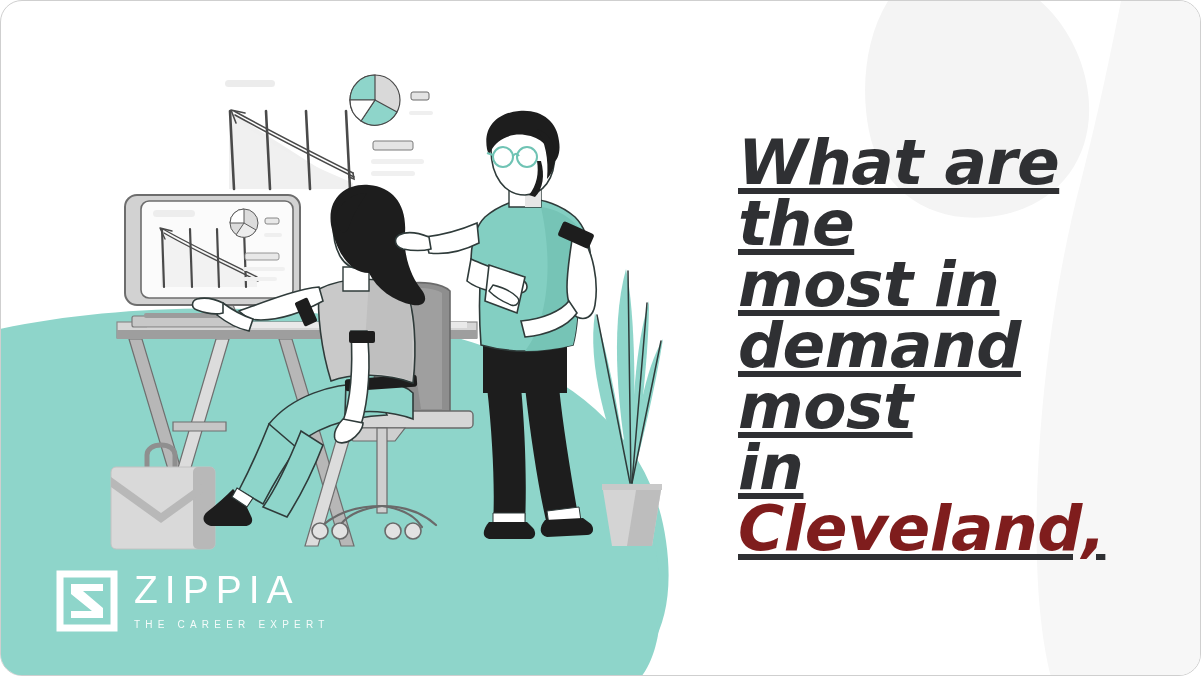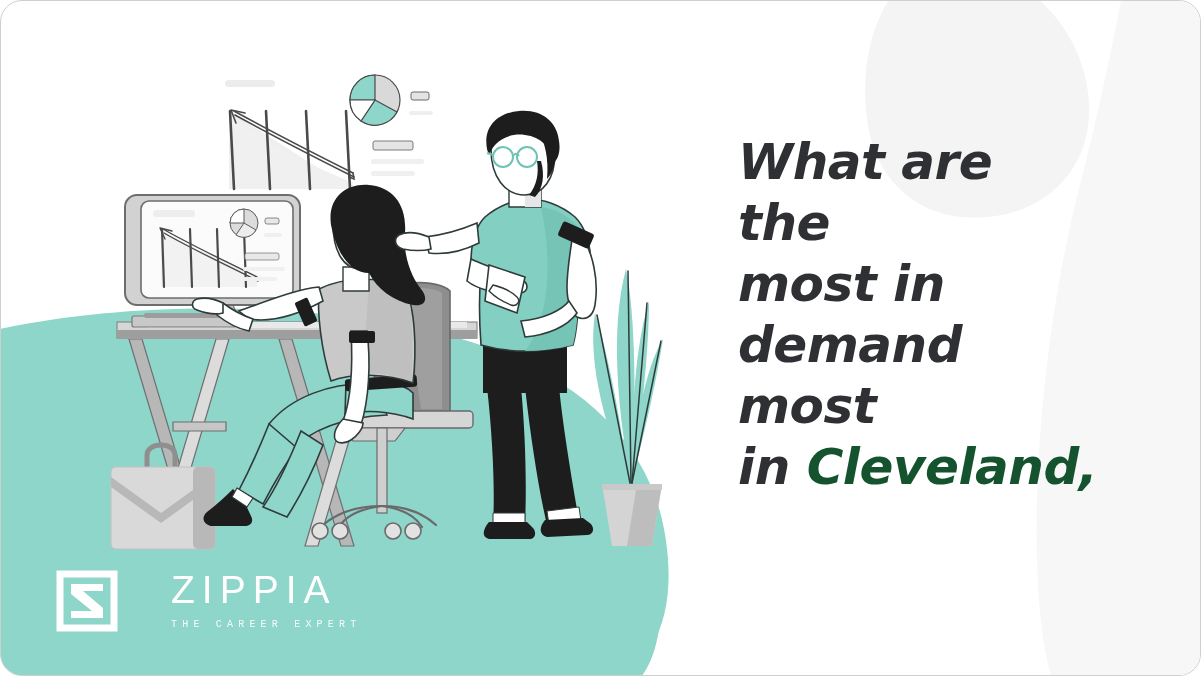--- a/index.html
+++ b/index.html
@@ -40,39 +40,39 @@
     width: 720px;
     height: 676px;
   }
 
   
   #headline {
     position: absolute;
     left: 737px;
     top: 131px;
     width: 360px;
-    font-size: 50px;
+    font-size: 63px;
     line-height: 61px;
     font-weight: bold;
     font-style: italic;
     letter-spacing: -0.5px;
     color: #2f3033;
     font-family: "DejaVu Sans", sans-serif;
-  }
-  #headline .accent { color: #14532d; }
+    text-decoration: underline;
+  }
+  #headline .accent { color: #7f1d1d; }
 
   
   #logo {
     position: absolute;
     left: 55px;
     top: 567px;
     height: 66px;
     display: flex;
     align-items: center;
-    gap: 37px;
   }
   #logo-mark { width: 62px; height: 62px; flex: none; }
   #logo-words {
     margin-left: 16px;
     display: flex;
     flex-direction: column;
     justify-content: center;
   }
   #logo-name {
     color: #ffffff;
@@ -81,21 +81,21 @@
     font-weight: 400;
     letter-spacing: 7px;
     font-family: "Liberation Sans", sans-serif;
   }
   #logo-tagline {
     color: #ffffff;
     font-size: 10px;
     line-height: 14px;
     letter-spacing: 5.2px;
     opacity: .92;
-    font-family: Liberation Mono, monospace;
+    font-family: Liberation Sans, sans-serif;
     margin-top: 8px;
   }
 </style>
 </head>
 <body>
 
 <div id="card">
 
   <svg class="bg-layer" viewBox="0 0 1201 676" width="1201" height="676" preserveAspectRatio="none">
 

